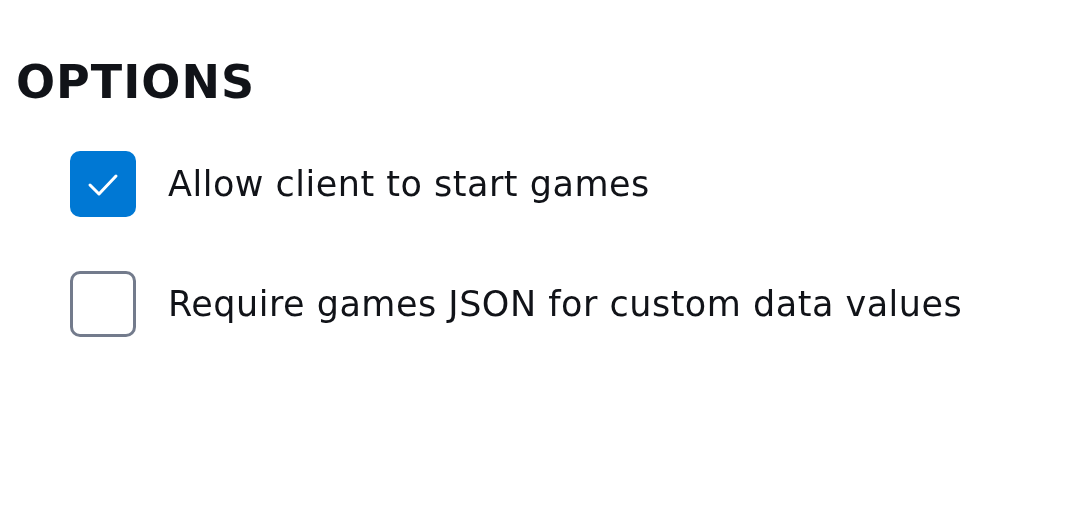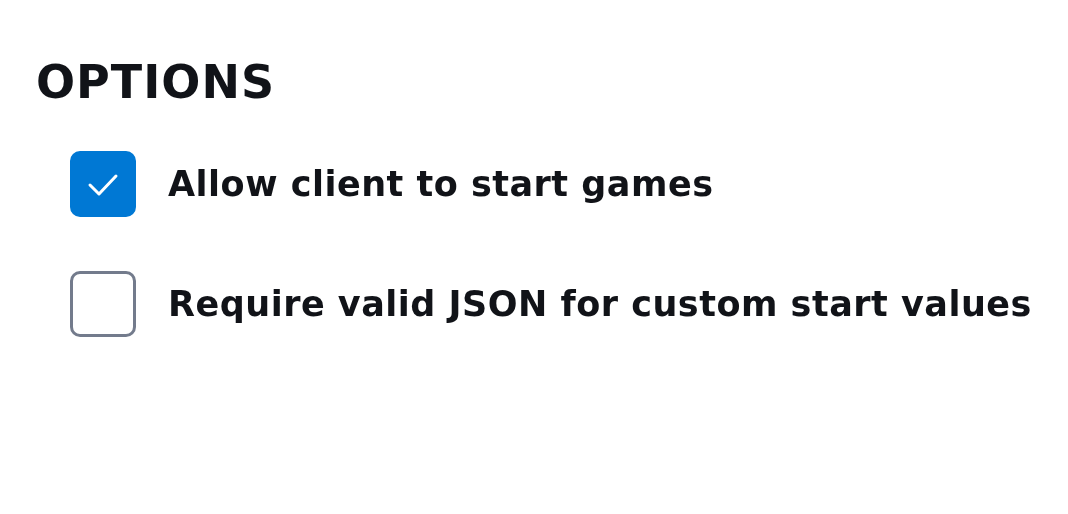--- a/index.html
+++ b/index.html
@@ -10,21 +10,21 @@
   body {
     width: 1068px;
     height: 514px;
     position: relative;
     overflow: hidden;
     font-family: "DejaVu Sans", "Liberation Sans", sans-serif;
     color: #111318;
   }
   .heading {
     position: absolute;
-    left: 36px;
+    left: 16px;
     top: 52px;
     font-size: 46px;
     font-weight: bold;
     letter-spacing: 1px;
     line-height: 60px;
     margin: 0;
     color: #111318;
   }
   .options {
     position: absolute;
@@ -59,21 +59,21 @@
     width: 40px;
     height: 40px;
     display: none;
   }
   .checkbox.checked svg {
     display: block;
   }
   .label {
     margin-left: 32px;
     font-size: 35px;
-    font-weight: bold;
+    font-weight: normal;
     letter-spacing: 0.5px;
     white-space: nowrap;
     color: #111318;
   }
 </style>
 </head>
 <body>
 
 <h2 class="heading">OPTIONS</h2>
 
@@ -85,15 +85,15 @@
       </svg>
     </div>
     <span class="label">Allow client to start games</span>
   </div>
 
 
   <div class="option">
     <div class="checkbox" role="checkbox" aria-checked="false">
       
     </div>
-    <span class="label">Require valid JSON for custom start values</span>
+    <span class="label">Require games JSON for custom data values</span>
   </div>
 </div>
 
 </body></html>

